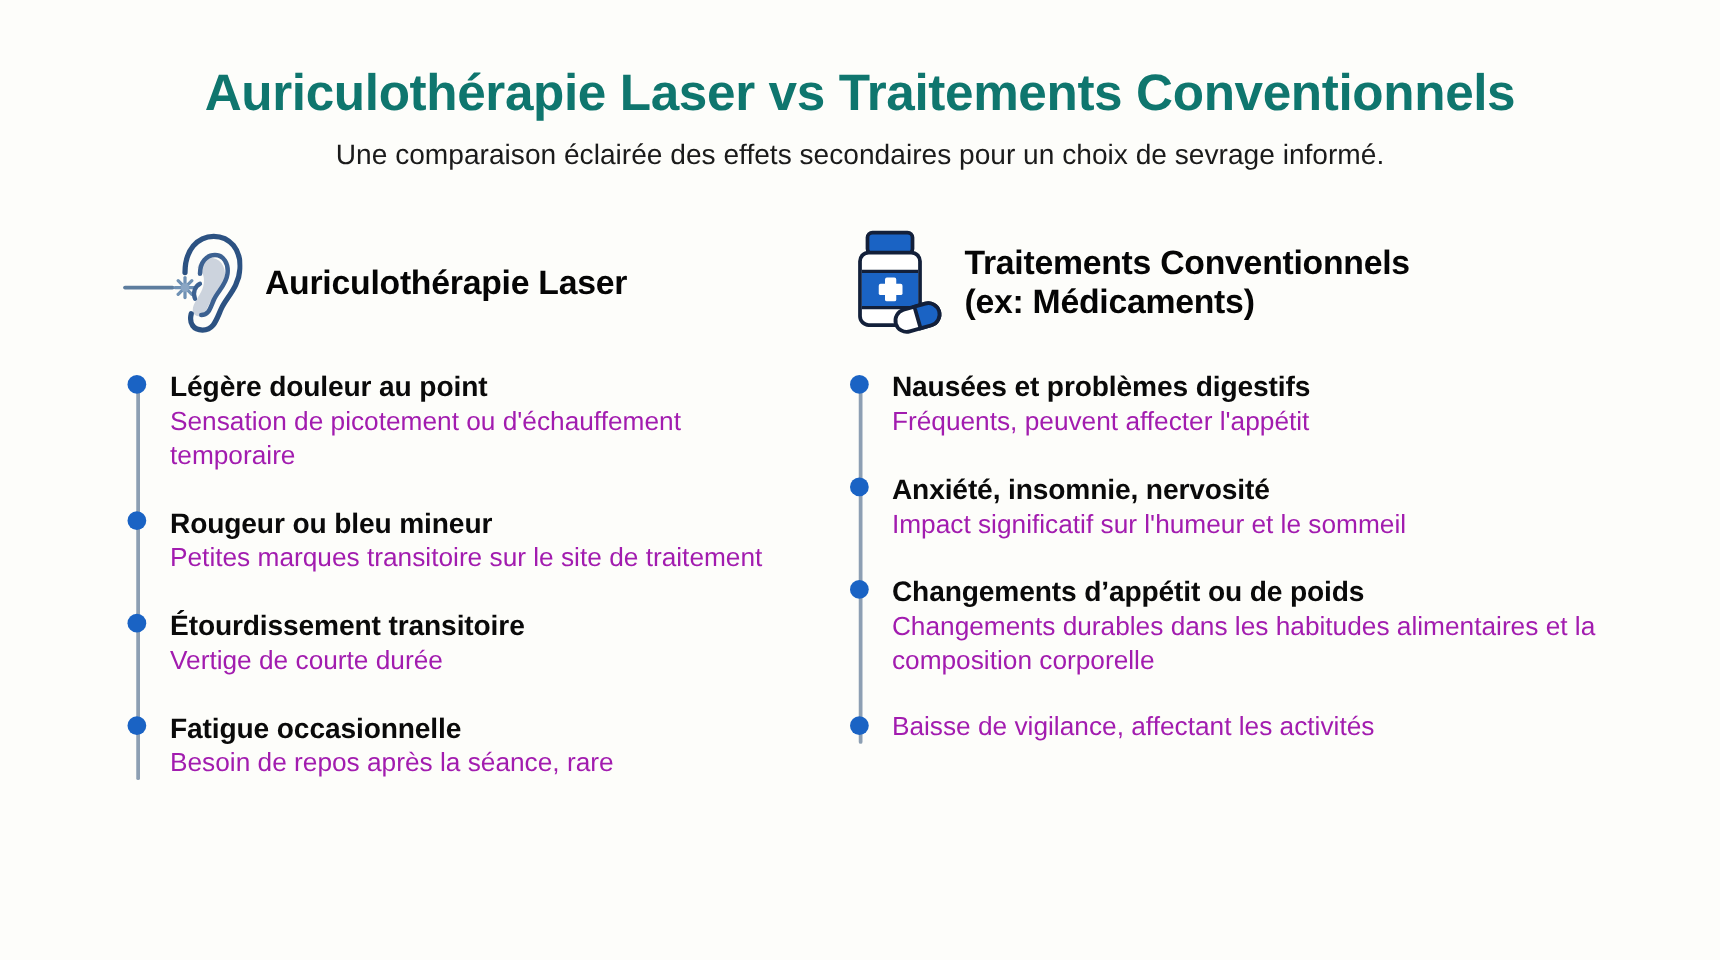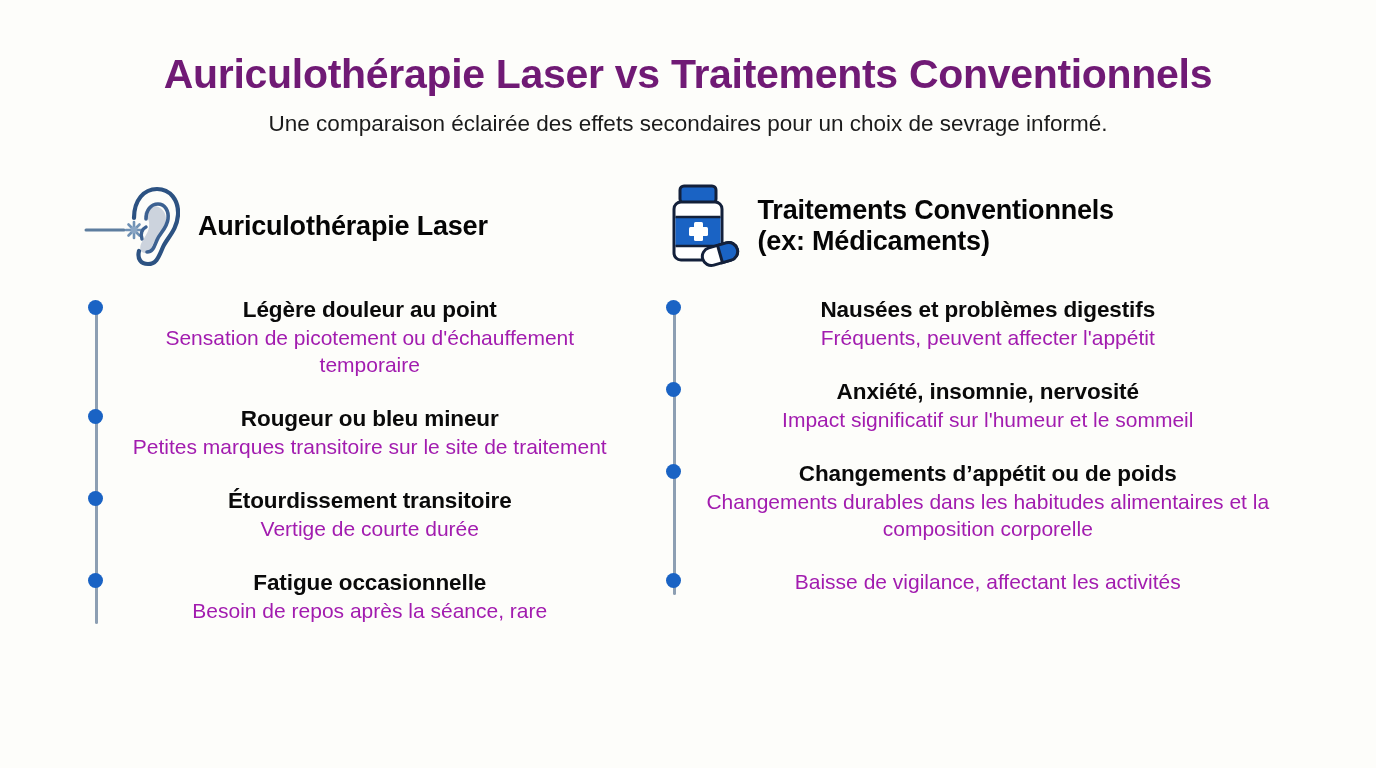--- a/index.html
+++ b/index.html
@@ -23,37 +23,37 @@
 
   
   .header {
     padding-top: 52px;
     text-align: center;
   }
   .title {
     font-size: 41px;
     font-weight: bold;
     letter-spacing: -0.3px;
-    color: #701a75;
+    color: #0f766e;
     line-height: 1.12;
     margin: 0;
   }
   .subtitle {
     font-size: 22.5px;
     font-weight: normal;
     color: #1b1b1b;
     margin: 12px 0 0 0;
     line-height: 1.2;
   }
 
   
   .columns {
     position: absolute;
     top: 178px;
-    left: 0;
+    left: 14px;
     width: 1276px;
     display: flex;
   }
   .column {
     width: 688px;
     box-sizing: border-box;
   }
   .column.left  { padding-left: 84px;  padding-right: 24px; }
   .column.right { padding-left: 20px;  }
 
@@ -94,21 +94,20 @@
     left: 11px;
     top: 10px;
     bottom: 0;
     width: 3px;
     background: #8d9fb3;
     border-radius: 2px;
   }
   .item {
     position: relative;
     margin-bottom: 26px;
-    text-align: center;
   }
   .item:last-child { margin-bottom: 0; }
   .bullet {
     position: absolute;
     left: -34px;
     top: 4px;
     width: 15px;
     height: 15px;
     border-radius: 50%;
     background: #1a63c4;

